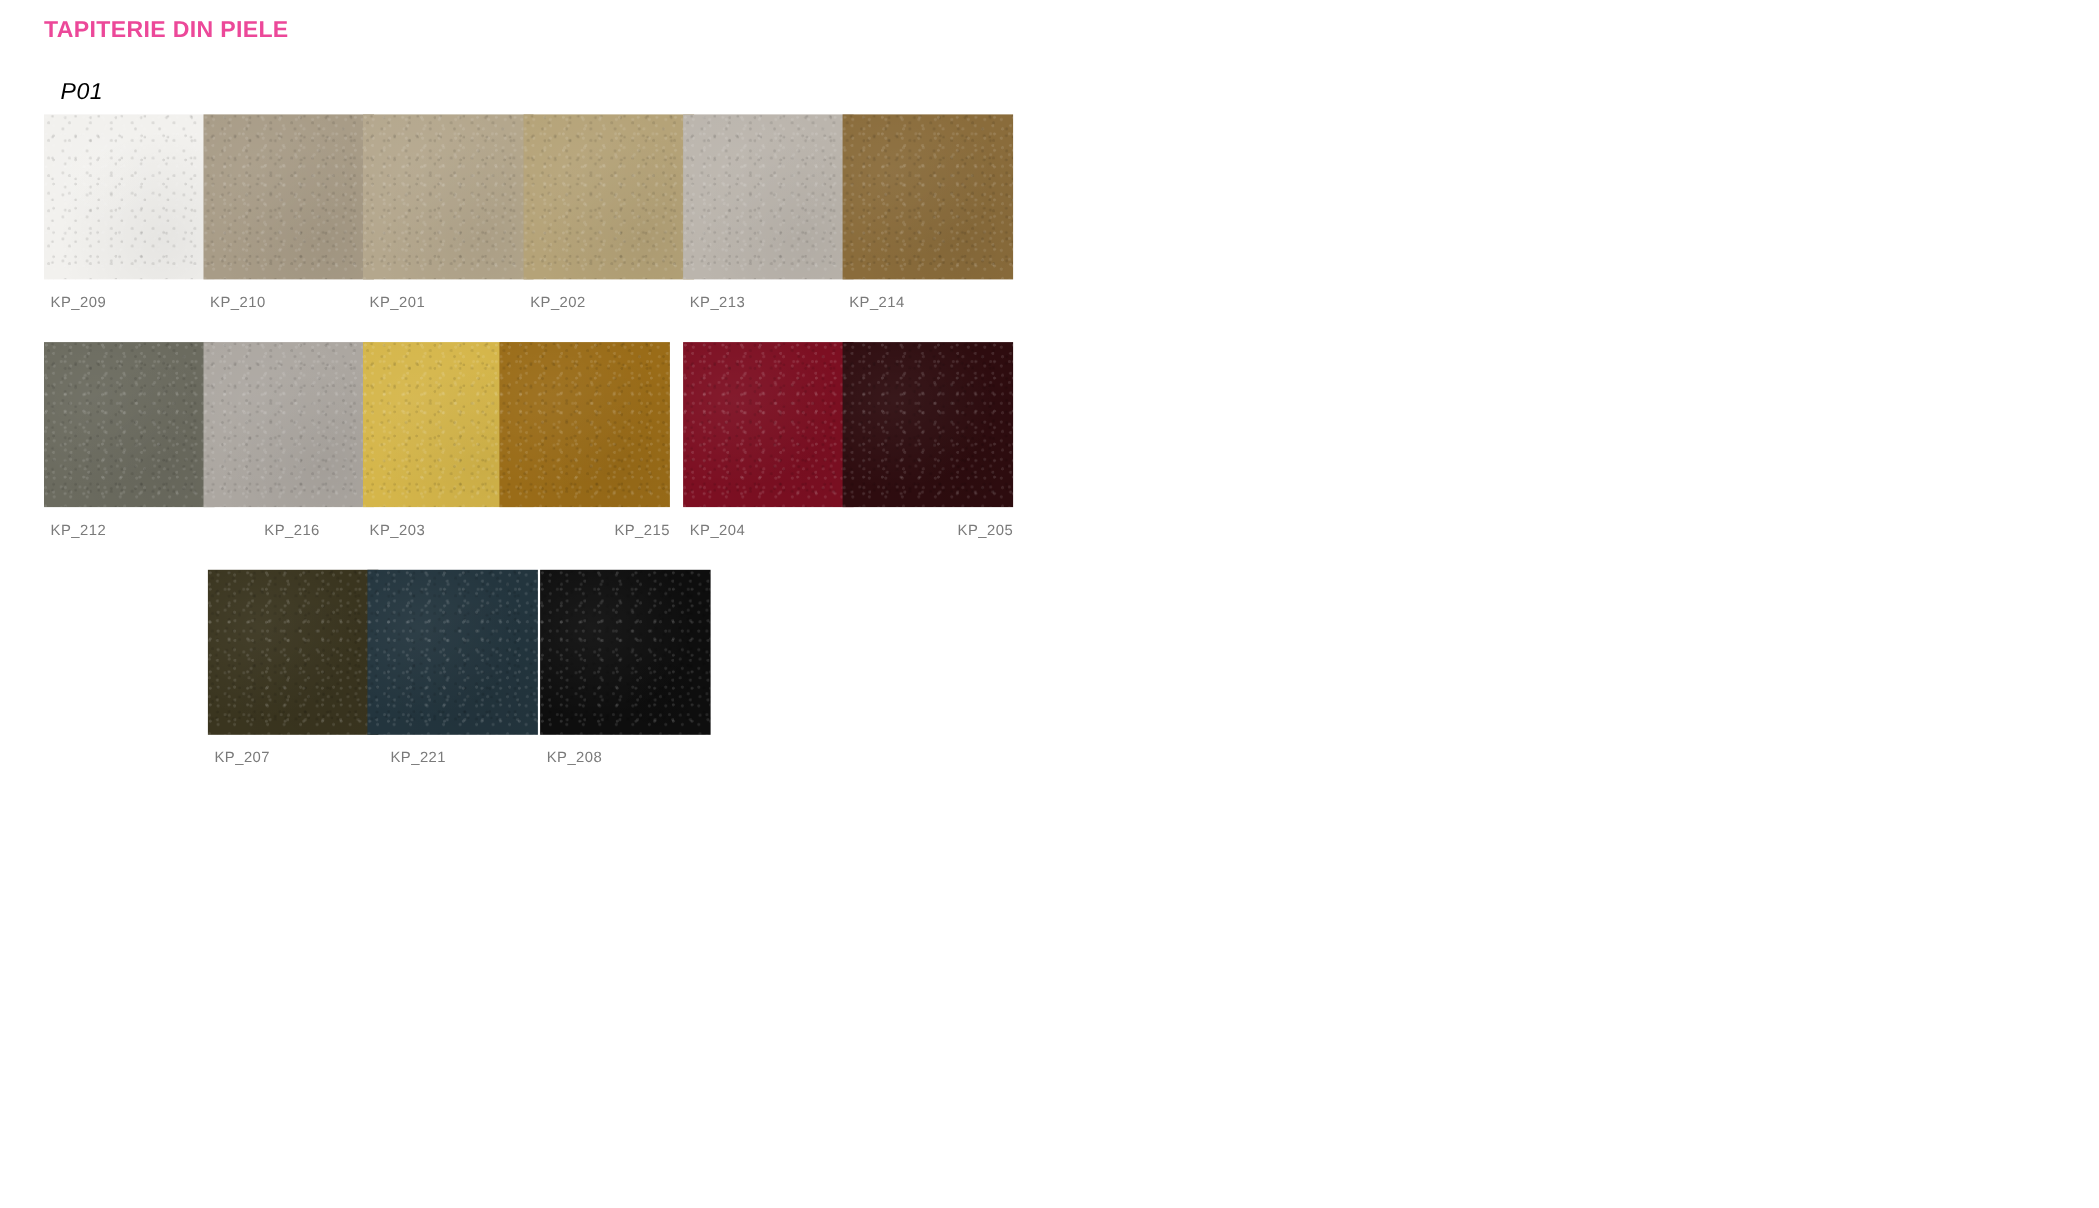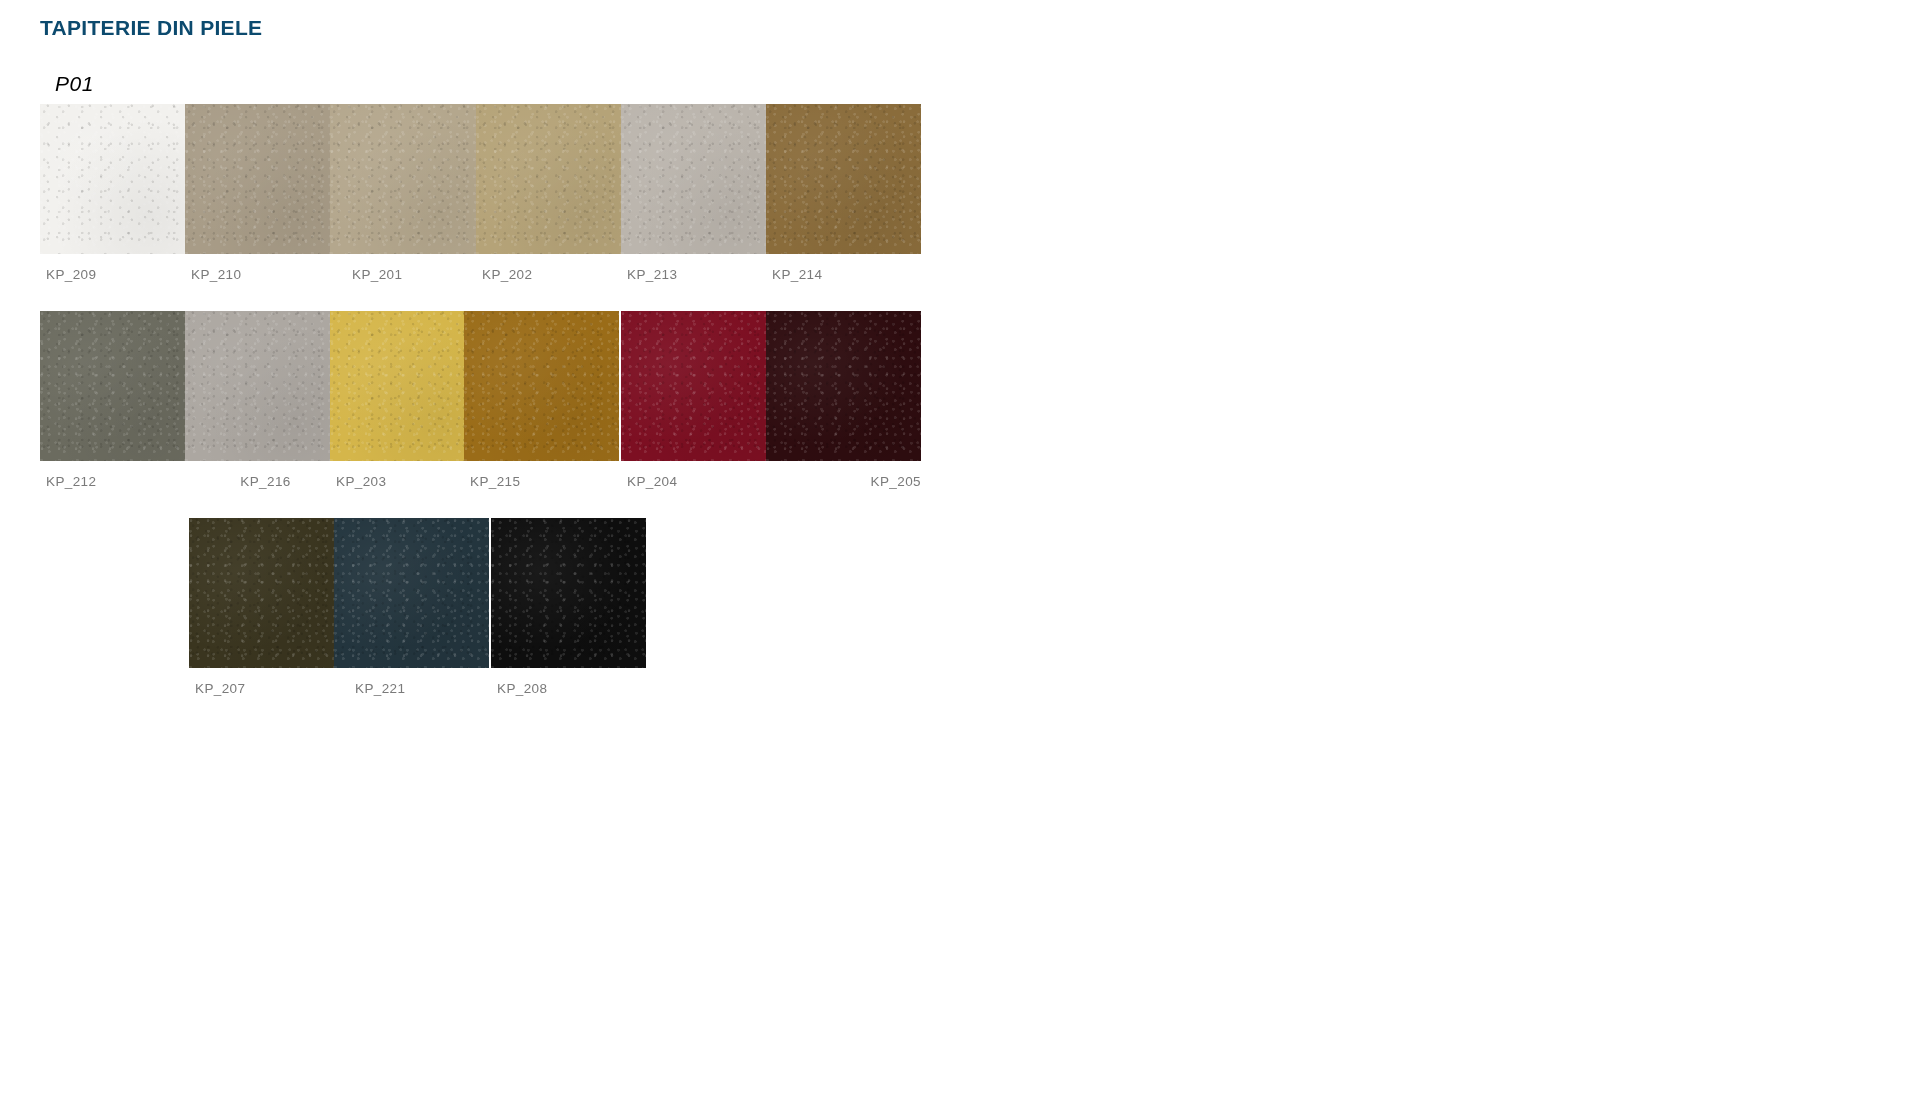--- a/index.html
+++ b/index.html
@@ -23,21 +23,21 @@
     background: #ffffff;
   }
 
   .page-title {
     position: absolute;
     left: 40px;
     top: 16px;
     font-size: 21px;
     font-weight: bold;
     letter-spacing: 0.3px;
-    color: #0c4a6e;
+    color: #ec4899;
     white-space: nowrap;
   }
 
   .group-label {
     position: absolute;
     left: 55px;
     top: 72px;
     font-size: 21px;
     font-style: italic;
     font-weight: normal;
@@ -126,21 +126,21 @@
         <div class="swatch-cell" style="left: 40px;">
           <div class="swatch-chip" style="background: rgb(242, 241, 238);"></div>
           <div class="swatch-label" style="margin-left: 6px;">KP_209</div>
         </div>
         <div class="swatch-cell" style="left: 185px;">
           <div class="swatch-chip" style="background: rgb(168, 156, 135);"></div>
           <div class="swatch-label" style="margin-left: 6px;">KP_210</div>
         </div>
         <div class="swatch-cell" style="left: 330px;">
           <div class="swatch-chip" style="background: rgb(180, 167, 141);"></div>
-          <div class="swatch-label" style="margin-left: 22px;">KP_201</div>
+          <div class="swatch-label" style="margin-left: 6px;">KP_201</div>
         </div>
         <div class="swatch-cell" style="left: 476px;">
           <div class="swatch-chip" style="background: rgb(181, 163, 120);"></div>
           <div class="swatch-label" style="margin-left: 6px;">KP_202</div>
         </div>
         <div class="swatch-cell" style="left: 621px;">
           <div class="swatch-chip" style="background: rgb(187, 181, 173);"></div>
           <div class="swatch-label" style="margin-left: 6px;">KP_213</div>
         </div>
         <div class="swatch-cell" style="left: 766px;">
@@ -154,21 +154,21 @@
           <div class="swatch-label" style="margin-left: 6px;">KP_212</div>
         </div>
         <div class="swatch-cell" style="left: 185px;">
           <div class="swatch-chip" style="background: rgb(172, 167, 161);"></div>
           <div class="swatch-label" style="margin-left: 6px; text-align: center;">KP_216</div>
         </div>
         <div class="swatch-cell" style="left: 330px;">
           <div class="swatch-chip" style="background: rgb(213, 182, 74);"></div>
           <div class="swatch-label" style="margin-left: 6px;">KP_203</div>
         </div>
-        <div class="swatch-cell" style="left: 464px;">
+        <div class="swatch-cell" style="left: 454px; text-align: right;">
           <div class="swatch-chip" style="background: rgb(154, 108, 24);"></div>
           <div class="swatch-label" style="margin-left: 6px;">KP_215</div>
         </div>
         <div class="swatch-cell" style="left: 621px;">
           <div class="swatch-chip" style="background: rgb(125, 15, 34);"></div>
           <div class="swatch-label" style="margin-left: 6px;">KP_204</div>
         </div>
         <div class="swatch-cell" style="left: 766px;">
           <div class="swatch-chip" style="background: rgb(46, 12, 15);"></div>
           <div class="swatch-label" style="margin-left: 6px; text-align: right;">KP_205</div>

